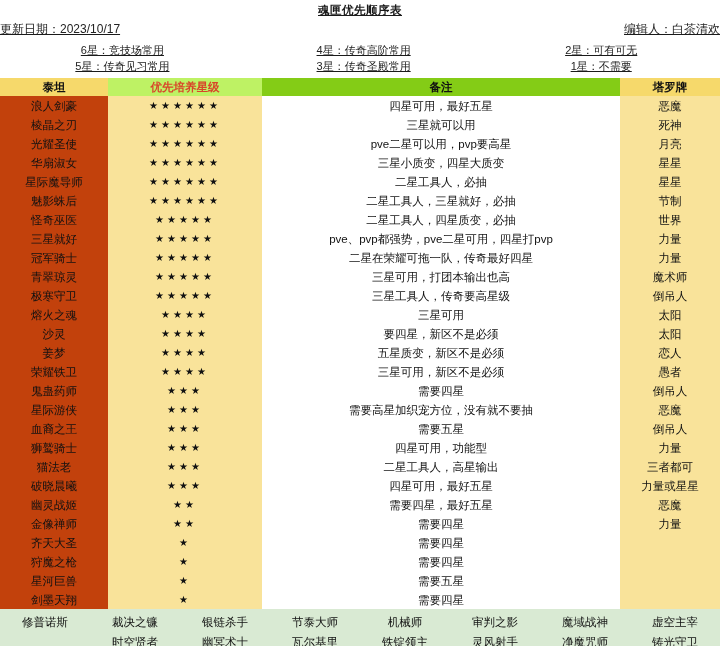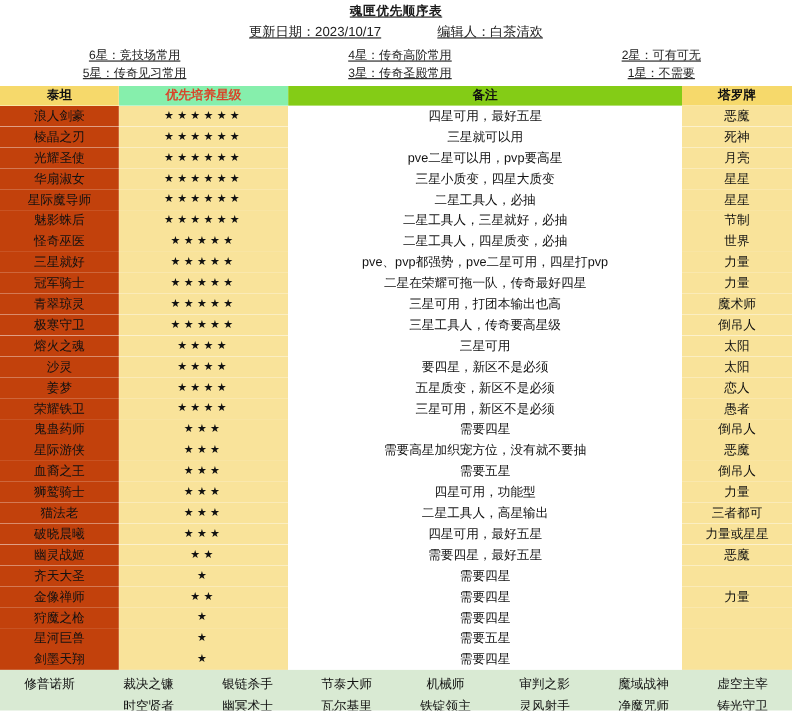--- a/index.html
+++ b/index.html
@@ -13,21 +13,21 @@
   }
   .sheet{width:720px;height:646px;position:relative;}
 
   
   .hdr{background:#ffffff;text-decoration:underline;}
   .hdr-title{
     text-align:center;font-size:11.5px;font-weight:bold;
     padding:3px 0 2px 0;letter-spacing:.5px;
   }
   .hdr-sub{
-    display:flex;justify-content:center;align-items:center;
+    display:flex;justify-content:space-between;align-items:center;
     gap:51px;font-size:12px;padding:1px 0 4px 0;
   }
   .hdr-sub .lbl{color:#222;}
   .hdr-sub .val{color:#222;}
 
   .legend{
     display:flex;flex-direction:column;gap:1px;
     padding:1px 0 4px 0;
   }
   .legend-row{
@@ -48,21 +48,21 @@
     padding:0 2px;
     overflow:hidden;white-space:nowrap;
   }
   .col-name{width:104px;text-align:center;background:#c2410c;color:#111;}
   .col-stars{width:150px;text-align:center;background:#f9e39a;color:#111;}
   .col-note{text-align:center;background:#ffffff;color:#111;}
   .col-tarot{width:96px;text-align:center;background:#f9e39a;color:#111;}
 
   thead td{font-weight:bold;}
   thead .col-name{background:#f6d96b;}
-  thead .col-stars{background:#86efac;color:#d8452a;}
+  thead .col-stars{background:#bef264;color:#d8452a;}
   thead .col-note{background:#84cc16;}
   thead .col-tarot{background:#f6d96b;}
 
   .stars{letter-spacing:3px;font-size:10px;color:#111;}
 
   
   .footer{
     background:#d9ead3;
     padding:3px 0 4px 0;
   }
@@ -240,30 +240,30 @@
           <td class="col-note">四星可用，最好五星</td>
           <td class="col-tarot">力量或星星</td>
         </tr>
         <tr>
           <td class="col-name">幽灵战姬</td>
           <td class="col-stars"><span class="stars">★★</span></td>
           <td class="col-note">需要四星，最好五星</td>
           <td class="col-tarot">恶魔</td>
         </tr>
         <tr>
+          <td class="col-name">金像禅师</td>
+          <td class="col-stars"><span class="stars">★★</span></td>
+          <td class="col-note">需要四星</td>
+          <td class="col-tarot">力量</td>
+        </tr>
+        <tr>
           <td class="col-name">齐天大圣</td>
           <td class="col-stars"><span class="stars">★</span></td>
           <td class="col-note">需要四星</td>
           <td class="col-tarot"></td>
-        </tr>
-        <tr>
-          <td class="col-name">金像禅师</td>
-          <td class="col-stars"><span class="stars">★★</span></td>
-          <td class="col-note">需要四星</td>
-          <td class="col-tarot">力量</td>
         </tr>
         <tr>
           <td class="col-name">狩魔之枪</td>
           <td class="col-stars"><span class="stars">★</span></td>
           <td class="col-note">需要四星</td>
           <td class="col-tarot"></td>
         </tr>
         <tr>
           <td class="col-name">星河巨兽</td>
           <td class="col-stars"><span class="stars">★</span></td>

